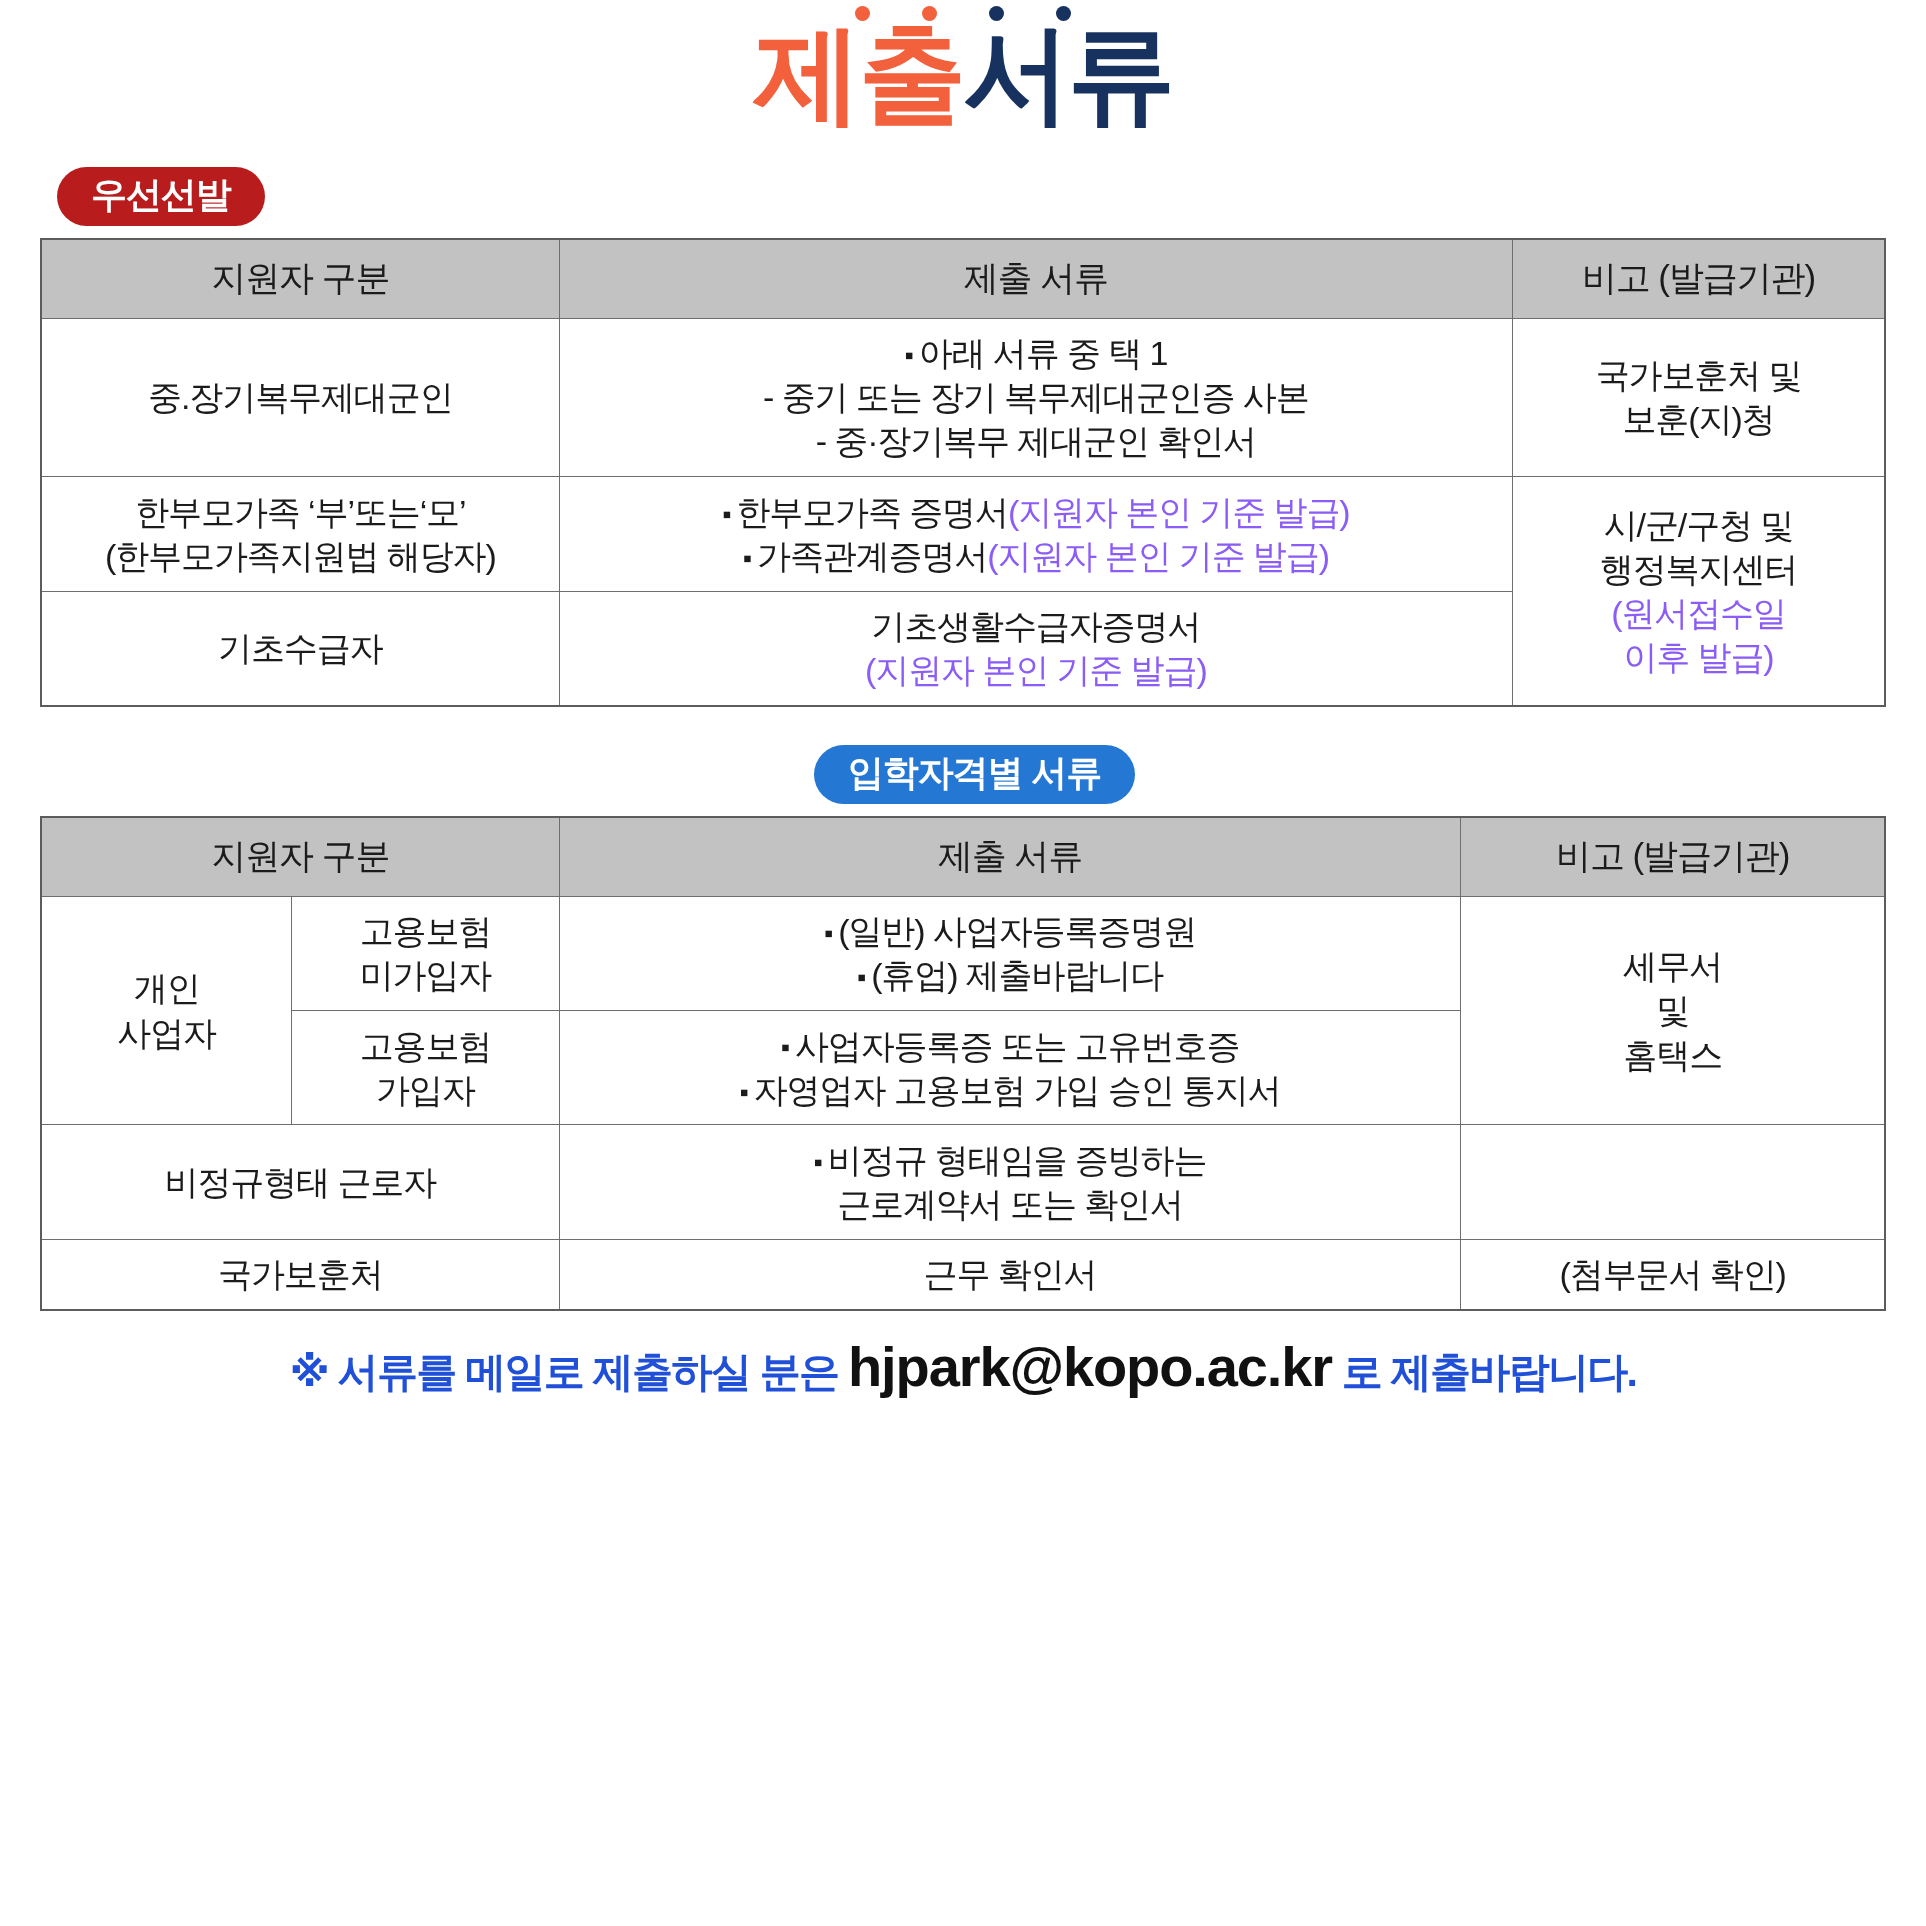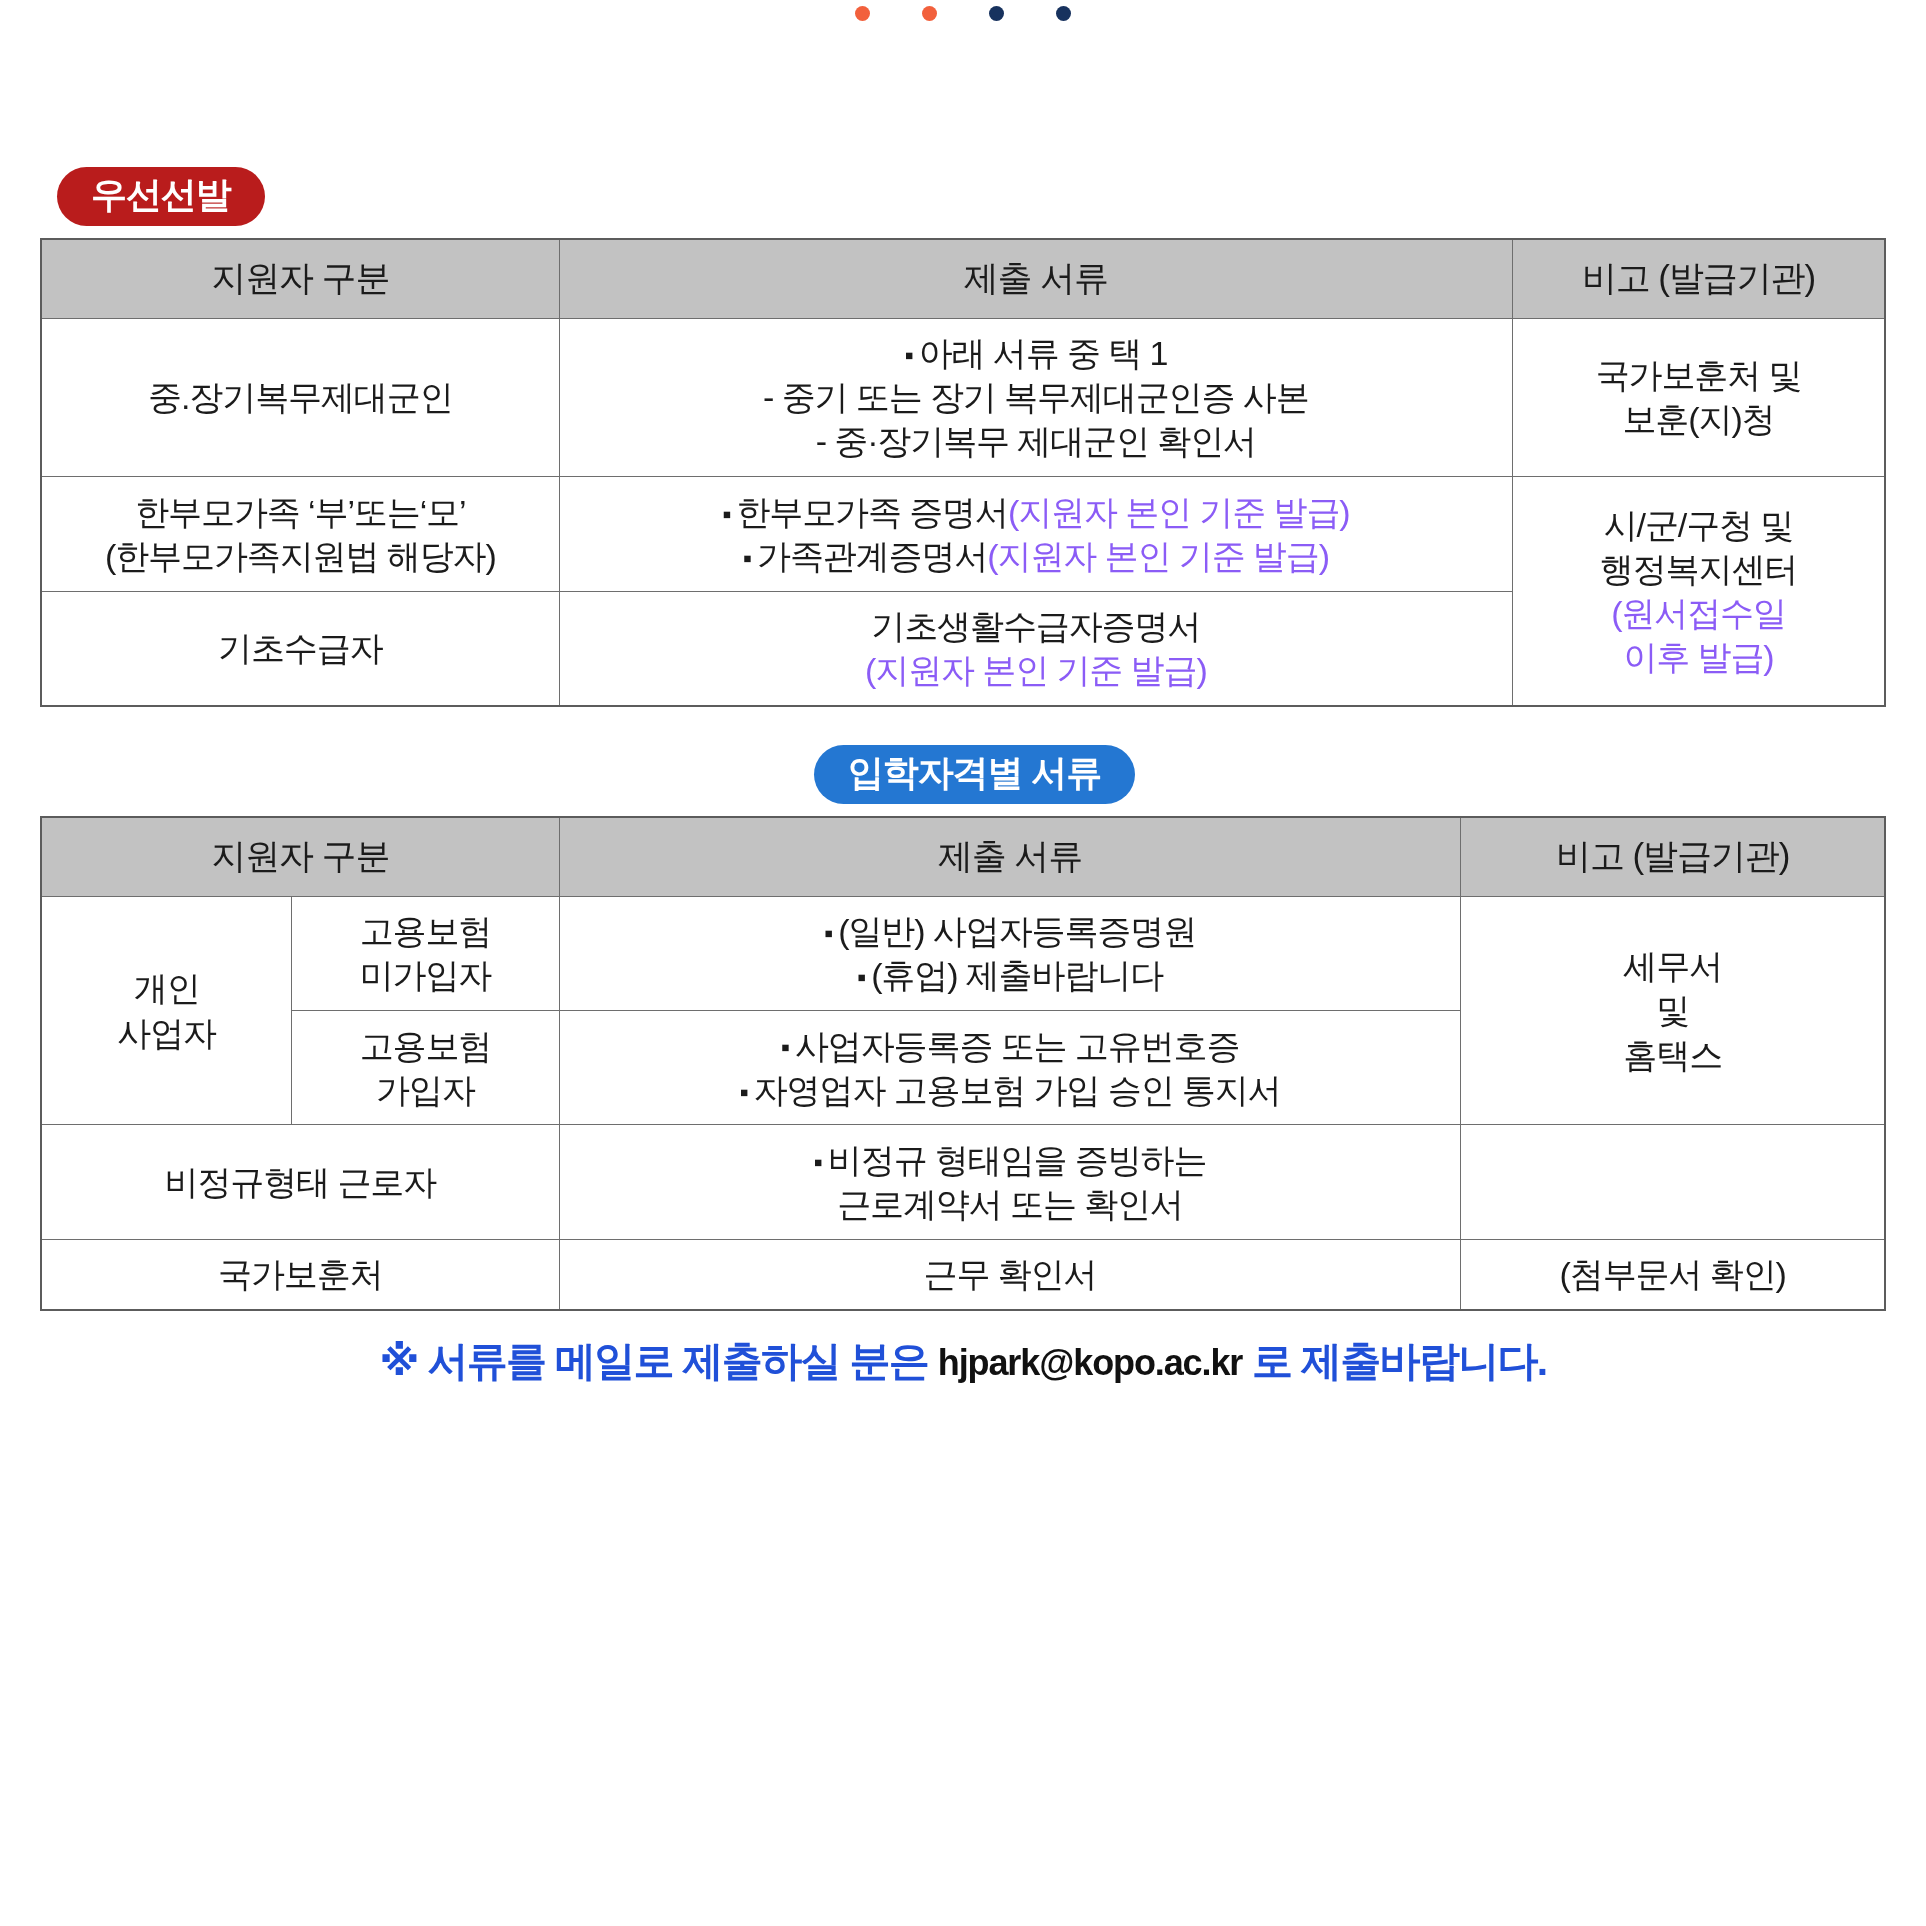--- a/index.html
+++ b/index.html
@@ -122,35 +122,38 @@
     margin-top: 23px;
     text-align: center;
     font-size: 41px;
     font-weight: bold;
     color: #2050d8;
     letter-spacing: -1.7px;
     white-space: nowrap;
   }
   .footer .mail {
     color: #111111;
-    font-size: 36px;
+    font-size: 56px;
     letter-spacing: -1.1px;
   }
 </style>
 </head>
 <body>
 
 <div class="page">
 
   <div class="title-wrap">
     <div class="title-dots">
       <i></i>
         <i></i>
         <i></i>
         <i></i>
+    </div>
+    <div class="title">
+      <span class="t-red">제출</span><span class="t-navy">서류</span>
     </div>
   </div>
 
   <div class="pill-row">
     <span class="pill pill-red">우선선발</span>
   </div>
 
   <table class="doc-table t1">
     <colgroup>
         <col class="c1">

